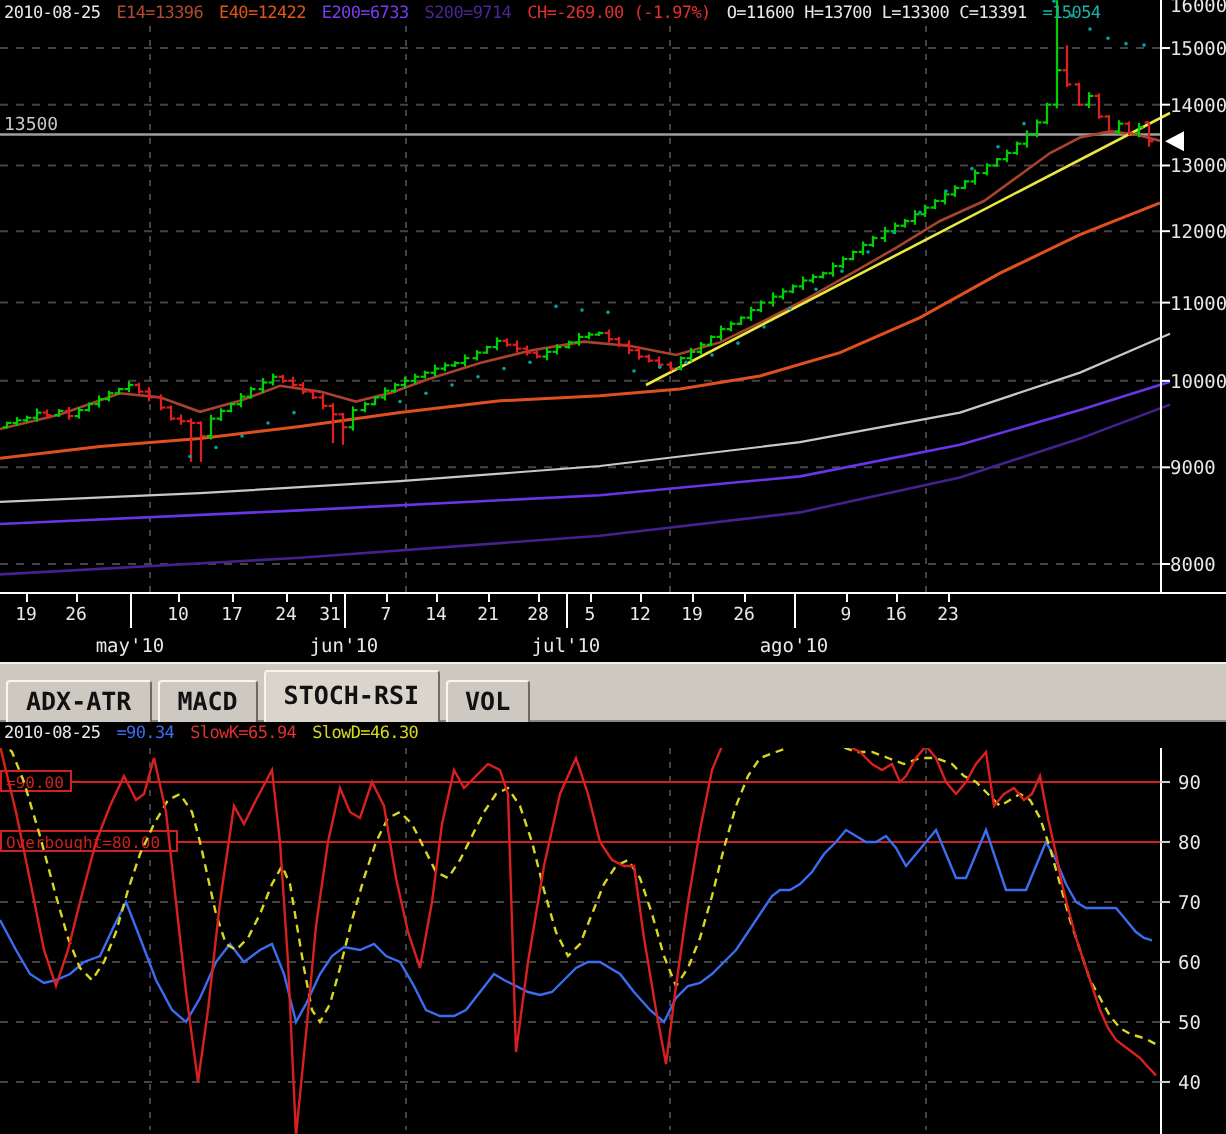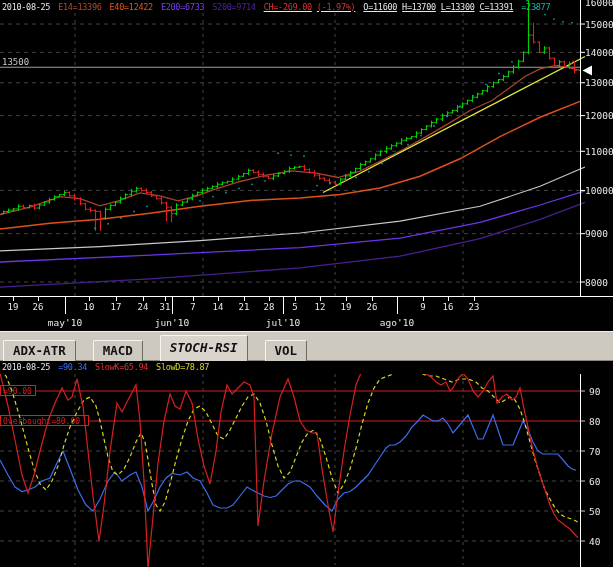--- a/index.html
+++ b/index.html
@@ -4,33 +4,33 @@
 <style>
   html,body{margin:0;padding:0;background:#000;}
   #app{position:relative;width:613px;height:567px;background:#000;overflow:hidden;
        font-family:"DejaVu Sans Mono","Liberation Mono",monospace;}
   svg{position:absolute;left:0;display:block;}
   #main-chart{top:0;}
   #indicator-chart{top:374px;}
   .topbar{position:absolute;top:0;left:0;width:611px;height:13px;z-index:3;
           display:flex;gap:8px;align-items:center;padding-left:2px;white-space:nowrap;
           font-size:8.5px;letter-spacing:-0.3px;color:#e8e8e8;}
-  .grp{display:flex;gap:5px;text-decoration:underline;}
+  .grp{display:flex;gap:5px;}
   .c-date{color:#e8e8e8}.c-e14{color:#b04a30}.c-e40{color:#e05518}
   .c-e200{color:#7a3cf0}.c-s200{color:#4b2592}.c-ch{color:#e03030}
   .c-ohlc{color:#e8e8e8}.c-sar{color:#19b2a6}
   .c-rsi{color:#3b6df0}.c-k{color:#e03030}.c-d{color:#d8d820}
   .tabbar{position:absolute;top:331px;left:0;width:613px;height:30px;z-index:3;
           background:#cdc9c0;border-top:1px solid #f2f0ea;
           box-shadow:inset 0 -1px 0 #8a867e;
           display:flex;align-items:flex-end;padding-left:3px;box-sizing:border-box;}
-  .tab{height:20px;line-height:19px;padding:0 9px;margin-right:17px;background:#cdc9c0;
+  .tab{height:20px;line-height:19px;padding:0 9px;margin-right:3px;background:#cdc9c0;
        border:1px solid;border-color:#f7f5f0 #6f6b63 #6f6b63 #f7f5f0;border-bottom:none;
        border-radius:2px 2px 0 0;font-size:12.5px;font-weight:bold;color:#111;cursor:pointer;}
-  .tab.active{height:25px;line-height:23px;background:#d9d5cc;z-index:4;font-style:italic;}
+  .tab.active{height:25px;line-height:23px;background:#d9d5cc;z-index:4;}
   .pheader{position:absolute;top:361px;left:0;width:611px;height:12px;z-index:3;
            display:flex;gap:8px;align-items:center;padding-left:2px;
            font-size:8.5px;letter-spacing:-0.3px;white-space:nowrap;}
 </style>
 </head>
 <body>
 
 <div id="app">
 
   <svg id="main-chart" width="613" height="331">
@@ -526,35 +526,35 @@
     <span class="grp">
       <span class="c-ch">CH=-269.00</span>
       <span class="c-ch">(-1.97%)</span>
     </span>
     <span class="grp c-ohlc">
       <span>O=11600</span>
       <span>H=13700</span>
       <span>L=13300</span>
       <span>C=13391</span>
     </span>
-    <span class="c-sar">=23877</span>
+    <span class="c-sar">=15054</span>
   </div>
 
   <div class="tabbar">
     <div class="tab">ADX-ATR</div>
     <div class="tab">MACD</div>
     <div class="tab active">STOCH-RSI</div>
     <div class="tab">VOL</div>
   </div>
 
   <div class="pheader">
     <span class="c-date">2010-08-25</span>
     <span class="c-rsi">=90.34</span>
     <span class="c-k">SlowK=65.94</span>
-    <span class="c-d">SlowD=78.87</span>
+    <span class="c-d">SlowD=46.30</span>
   </div>
 
   <svg id="indicator-chart" width="613" height="193">
       <g>
         <line x1="0" y1="77" x2="580" y2="77" stroke="#444" stroke-width="1" stroke-dasharray="4 4"></line>
         <line x1="0" y1="107" x2="580" y2="107" stroke="#444" stroke-width="1" stroke-dasharray="4 4"></line>
         <line x1="0" y1="137" x2="580" y2="137" stroke="#444" stroke-width="1" stroke-dasharray="4 4"></line>
         <line x1="0" y1="167" x2="580" y2="167" stroke="#444" stroke-width="1" stroke-dasharray="4 4"></line>
         <line x1="75" y1="0" x2="75" y2="191" stroke="#444" stroke-width="1" stroke-dasharray="3 4"></line>
         <line x1="203" y1="0" x2="203" y2="191" stroke="#444" stroke-width="1" stroke-dasharray="3 4"></line>

